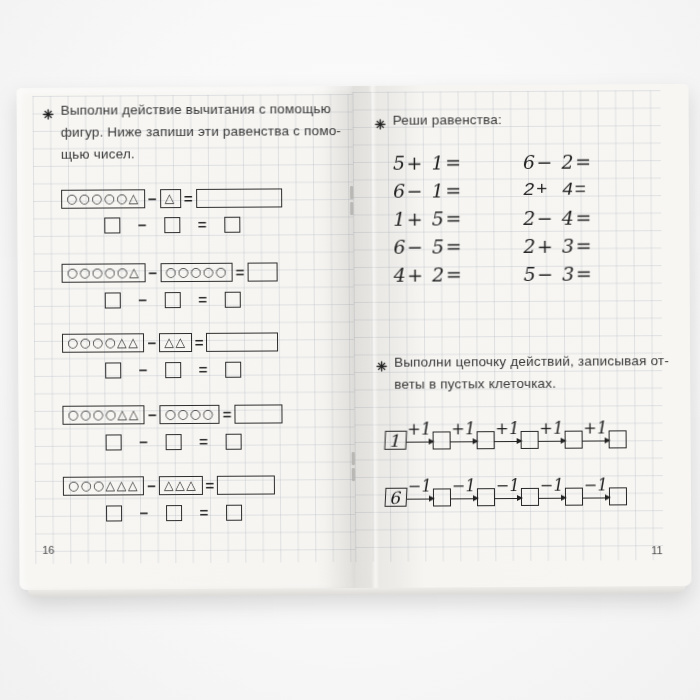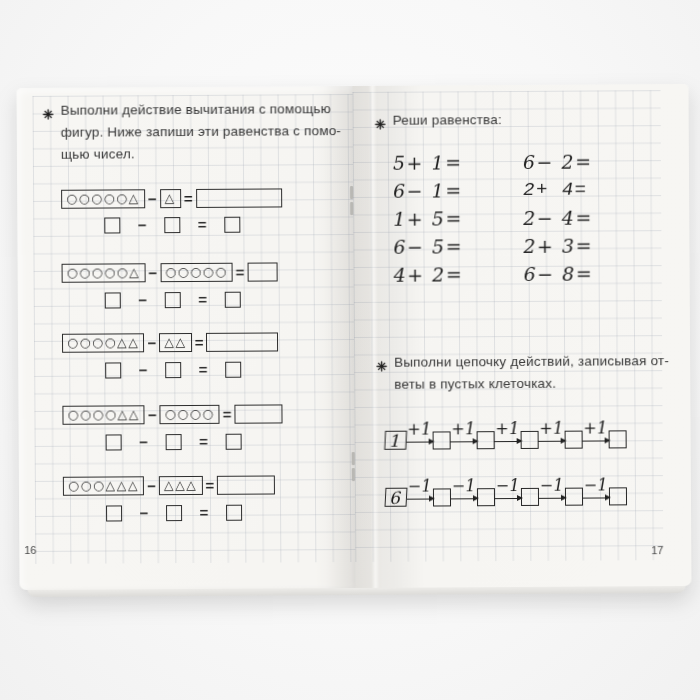--- a/index.html
+++ b/index.html
@@ -189,21 +189,21 @@
       <span class="res-box r5"></span>
     </div>
     <div class="ans-row" style="top:417px;">
       <span class="ans-sq"></span>
       <span class="ans-op">−</span>
       <span class="ans-sq"></span>
       <span class="ans-op">=</span>
       <span class="ans-sq"></span>
     </div>
 
-    <div class="page-num" style="left:5px;top:456px;">16</div>
+    <div class="page-num" style="left:23px;top:456px;">16</div>
   </div>
 
   <div class="page page-right">
     <div class="grid grid-right"></div>
 
     <div class="task-title" style="left:22px;top:24px;width:300px;">
       <span class="star">
         <svg width="11" height="11" viewBox="0 0 12 12">
             <g stroke="#1c1c1c" stroke-width="1.5" stroke-linecap="round">
               <line x1="6" y1="1" x2="6" y2="11"></line>
@@ -221,21 +221,21 @@
     <span class="eq" style="left:40px;top:66px;">5+ 1=</span>
     <span class="eq" style="left:40px;top:94px;">6− 1=</span>
     <span class="eq" style="left:40px;top:122px;">1+ 5=</span>
     <span class="eq" style="left:40px;top:150px;">6− 5=</span>
     <span class="eq" style="left:40px;top:178px;">4+ 2=</span>
 
     <span class="eq" style="left:170px;top:66px;">6− 2=</span>
     <span class="eq" style="left:170px;top:94px;font-family:Liberation Mono, monospace;">2+ 4=</span>
     <span class="eq" style="left:170px;top:122px;">2− 4=</span>
     <span class="eq" style="left:170px;top:150px;">2+ 3=</span>
-    <span class="eq" style="left:170px;top:178px;">6− 8=</span>
+    <span class="eq" style="left:170px;top:178px;">5− 3=</span>
 
     <div class="task-title" style="left:22px;top:266px;width:300px;">
       <span class="star">
         <svg width="11" height="11" viewBox="0 0 12 12">
             <g stroke="#1c1c1c" stroke-width="1.5" stroke-linecap="round">
               <line x1="6" y1="1" x2="6" y2="11"></line>
               <line x1="1" y1="6" x2="11" y2="6"></line>
               <line x1="2.6" y1="2.6" x2="9.4" y2="9.4"></line>
               <line x1="9.4" y1="2.6" x2="2.6" y2="9.4"></line>
             </g>
@@ -298,21 +298,21 @@
           <span class="arrow"></span>
         </span>
       <span class="chain-box"></span>
       <span class="seg">
           <span class="op-label">−1</span>
           <span class="arrow"></span>
         </span>
       <span class="chain-box"></span>
     </div>
 
-    <div class="page-num" style="left:296px;top:460px;">17</div>
+    <div class="page-num" style="left:296px;top:460px;">11</div>
   </div>
 
   <div class="spine-shade"></div>
   <div class="staple s1a"></div>
   <div class="staple s1b"></div>
   <div class="staple s2a"></div>
   <div class="staple s2b"></div>
 </div>
 
 </body></html>

